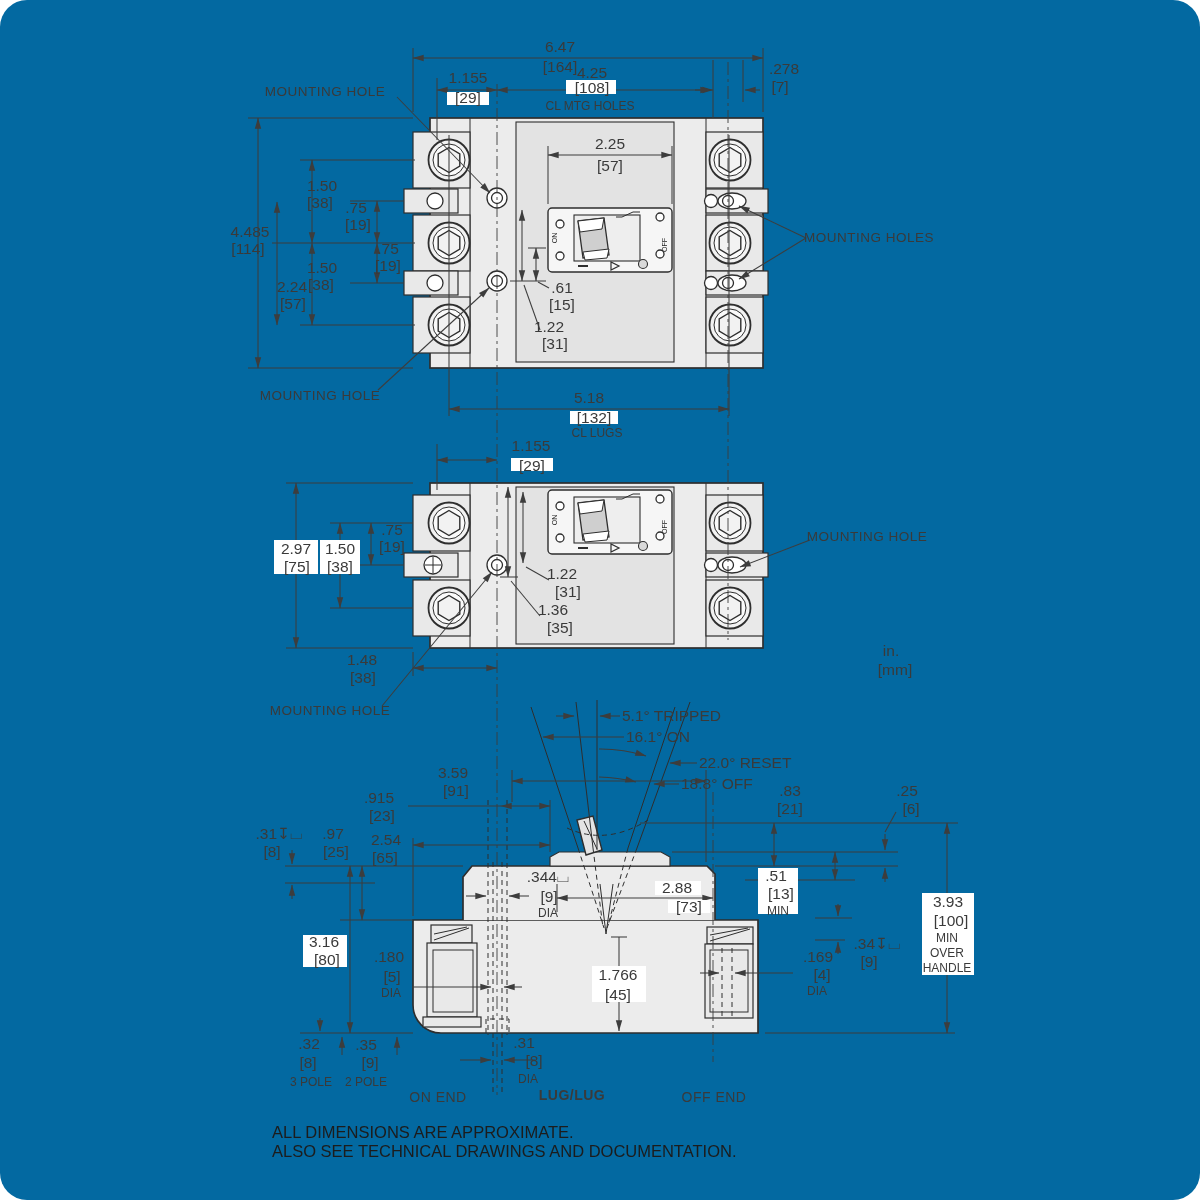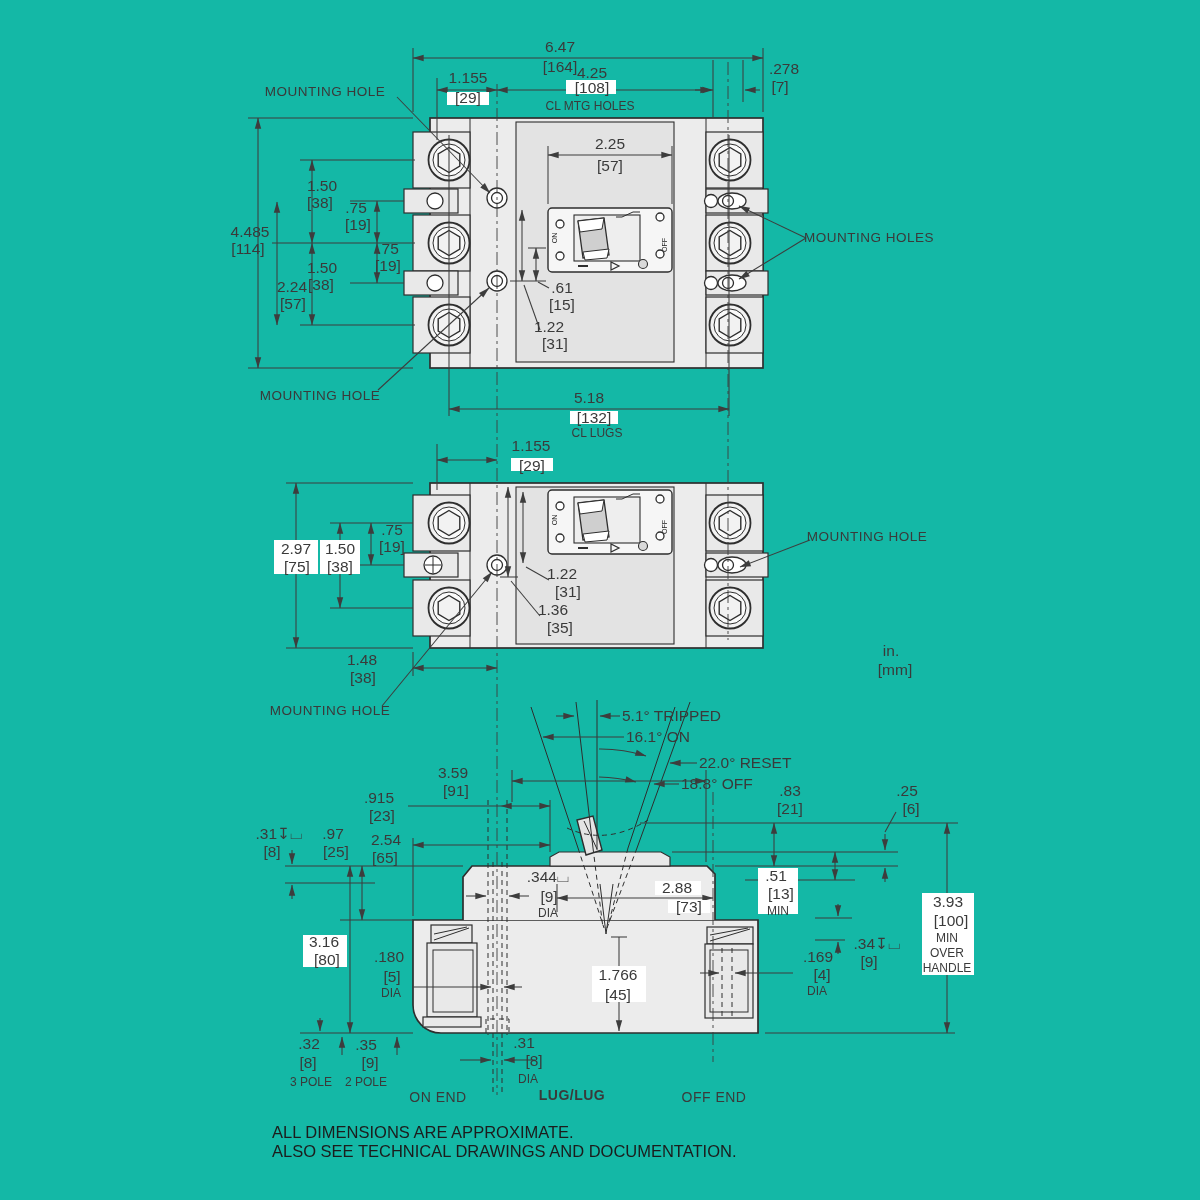--- a/index.html
+++ b/index.html
@@ -1,16 +1,16 @@
 <!DOCTYPE html>
 <html><head>
 <meta charset="utf-8">
 <style>
   html,body{margin:0;padding:0;background:#fff;}
-  .page{width:1200px;height:1200px;position:relative;background:#14b8a6;font-family:"Liberation Sans",sans-serif;}
+  .page{width:1200px;height:1200px;position:relative;background:#0369a1;font-family:"Liberation Sans",sans-serif;border-radius:27px;}
   svg{position:absolute;left:0;top:0;}
   text{fill:#3a3a3a;}
   .d{font:15.5px "Liberation Sans",sans-serif;text-anchor:middle;}
   .sm{font:12px "Liberation Sans",sans-serif;text-anchor:middle;}
   .lbl{font:13.5px "Liberation Sans",sans-serif;text-anchor:middle;letter-spacing:.5px;}
   .ang{font:15.5px "Liberation Sans",sans-serif;text-anchor:start;}
   .endlbl{font:14px "Liberation Sans",sans-serif;text-anchor:middle;letter-spacing:.5px;}
   .bold{font-weight:bold;}
   .foot{font:16.5px "Liberation Sans",sans-serif;text-anchor:start;fill:#1c1c1c;}
   .face{font:7px "Liberation Sans",sans-serif;text-anchor:middle;fill:#222;}

